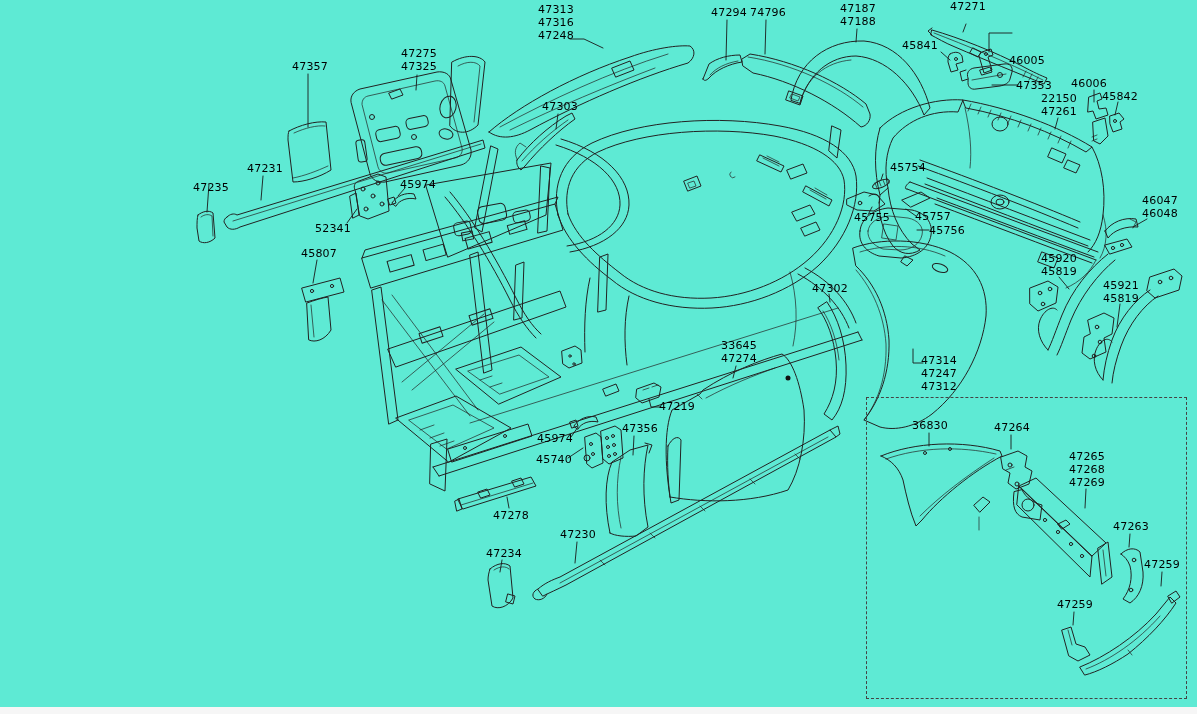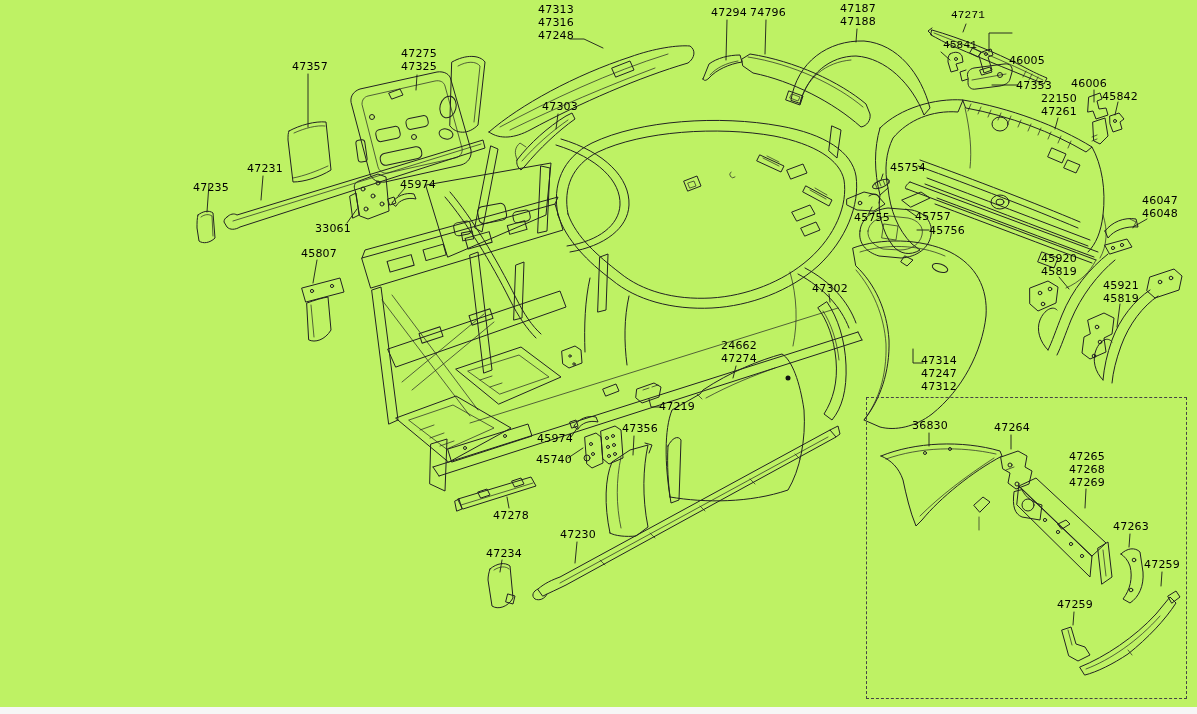--- a/index.html
+++ b/index.html
@@ -1,16 +1,16 @@
 <!DOCTYPE html>
 <html><head>
 <meta charset="utf-8">
 <style>
   html,body{margin:0;padding:0;background:#e8e8e8;}
-  #canvas{position:relative;width:1197px;height:714px;background:#bef264;overflow:hidden;
+  #canvas{position:relative;width:1197px;height:714px;background:#5eead4;overflow:hidden;
           font-family:"DejaVu Sans",sans-serif;}
   #line-art{position:absolute;left:0;top:0;}
   #line-art path,#line-art line,#line-art polyline,#line-art rect,#line-art circle,#line-art ellipse{
       stroke:#222;stroke-width:1;fill:none;stroke-linecap:round;stroke-linejoin:round;}
   #line-art .thin{stroke-width:.7;}
   #line-art .lead{stroke:#1a1a1a;stroke-width:.9;}
   #line-art .dot{fill:#111;stroke:none;}
   #inset-frame{position:absolute;left:866px;top:397px;width:319px;height:300px;
       border:1.4px dashed #444;}
   .part-label{position:absolute;transform:translateX(-50%);font-size:11px;line-height:13px;
@@ -438,22 +438,22 @@
   <div id="inset-frame"></div>
 
   <div id="label-layer">
       <div class="part-label" style="left: 556px; top: 3px;">47313
 47316
 47248</div>
       <div class="part-label" style="left: 729px; top: 6px;">47294</div>
       <div class="part-label" style="left: 768px; top: 6px;">74796</div>
       <div class="part-label" style="left: 858px; top: 2px;">47187
 47188</div>
-      <div class="part-label" style="left: 968px; top: 9px; font-family: Liberation Mono, monospace;">47271</div>
-      <div class="part-label" style="left: 960px; top: 39px; font-family: Liberation Mono, monospace;">45841</div>
+      <div class="part-label" style="left: 968px; top: 0;">47271</div>
+      <div class="part-label" style="left: 920px; top: 39px;">45841</div>
       <div class="part-label" style="left: 1027px; top: 26px; margin-top: 28px;">46005</div>
       <div class="part-label" style="left: 1034px; top: 79px;">47353</div>
       <div class="part-label" style="left: 1059px; top: 92px;">22150
 47261</div>
       <div class="part-label" style="left: 1089px; top: 77px;">46006</div>
       <div class="part-label" style="left: 1120px; top: 90px;">45842</div>
       <div class="part-label" style="left: 1160px; top: 194px;">46047
 46048</div>
       <div class="part-label" style="left: 908px; top: 161px;">45754</div>
       <div class="part-label" style="left: 872px; top: 211px;">45755</div>
@@ -461,30 +461,30 @@
       <div class="part-label" style="left: 947px; top: 224px;">45756</div>
       <div class="part-label" style="left: 830px; top: 282px;">47302</div>
       <div class="part-label" style="left: 1059px; top: 252px;">45920
 45819</div>
       <div class="part-label" style="left: 1121px; top: 279px;">45921
 45819</div>
       <div class="part-label" style="left: 939px; top: 354px;">47314
 47247
 47312</div>
       <div class="part-label" style="left: 319px; top: 247px;">45807</div>
-      <div class="part-label" style="left: 333px; top: 222px;">33061</div>
+      <div class="part-label" style="left: 333px; top: 222px;">52341</div>
       <div class="part-label" style="left: 418px; top: 178px;">45974</div>
       <div class="part-label" style="left: 310px; top: 60px;">47357</div>
       <div class="part-label" style="left: 419px; top: 47px;">47275
 47325</div>
       <div class="part-label" style="left: 265px; top: 162px;">47231</div>
       <div class="part-label" style="left: 211px; top: 171px; margin-top: 10px;">47235</div>
       <div class="part-label" style="left: 560px; top: 100px;">47303</div>
       <div class="part-label" style="left: 677px; top: 400px;">47219</div>
-      <div class="part-label" style="left: 739px; top: 339px;">24662
+      <div class="part-label" style="left: 739px; top: 339px;">33645
 47274</div>
       <div class="part-label" style="left: 640px; top: 422px;">47356</div>
       <div class="part-label" style="left: 555px; top: 432px;">45974</div>
       <div class="part-label" style="left: 554px; top: 453px;">45740</div>
       <div class="part-label" style="left: 511px; top: 509px;">47278</div>
       <div class="part-label" style="left: 578px; top: 528px;">47230</div>
       <div class="part-label" style="left: 504px; top: 547px;">47234</div>
       <div class="part-label" style="left: 930px; top: 419px;">36830</div>
       <div class="part-label" style="left: 1012px; top: 421px;">47264</div>
       <div class="part-label" style="left: 1087px; top: 450px;">47265

